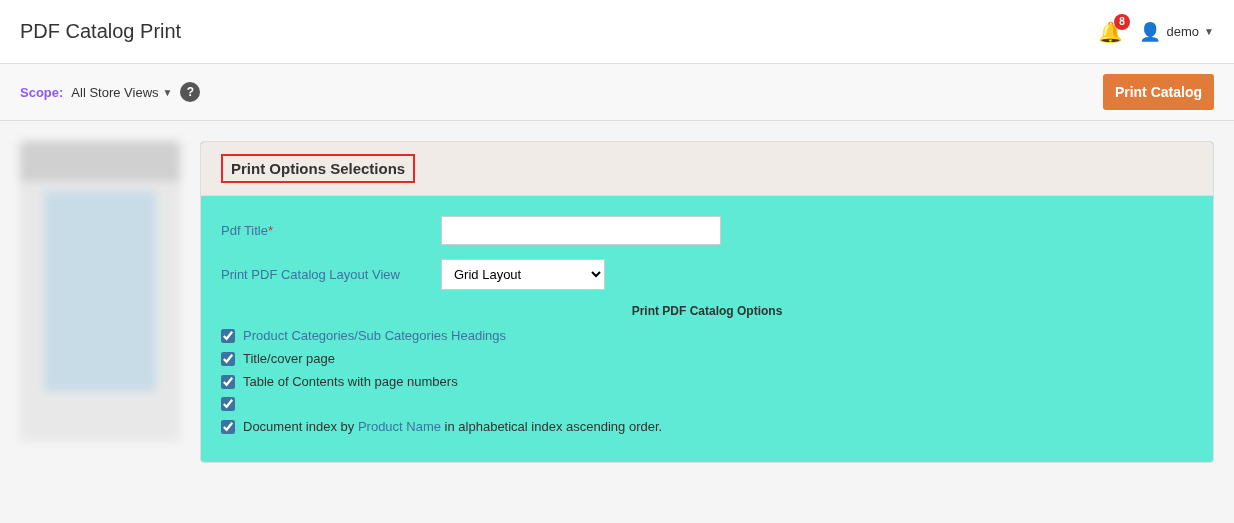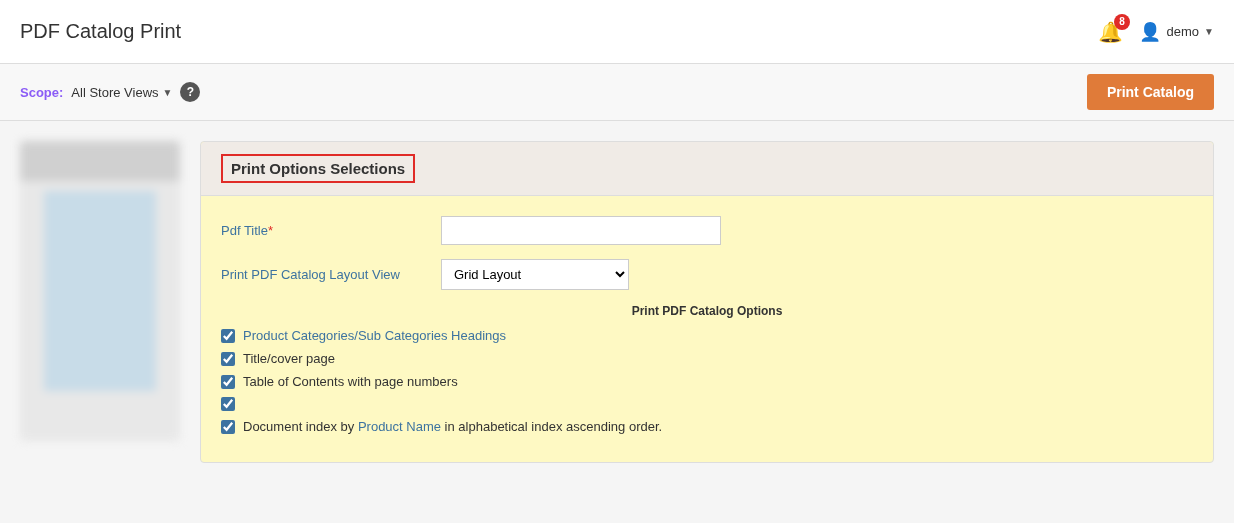--- a/index.html
+++ b/index.html
@@ -98,21 +98,21 @@
       align-items: center;
       justify-content: center;
       font-size: 12px;
       font-weight: bold;
       cursor: pointer;
     }
     .print-catalog-btn {
       background: #e07b39;
       color: #fff;
       border: none;
-      padding: 10px 20px;
+      padding: 10px 12px;
       font-size: 14px;
       font-weight: bold;
       cursor: pointer;
       border-radius: 3px;
     }
 
     
     .main-content {
       display: flex;
       padding: 20px;
@@ -143,21 +143,21 @@
       display: block;
       width: 70%;
       height: 200px;
       background: #c8dce8;
       margin: 10px auto;
     }
 
     
     .form-panel {
       flex: 1;
-      background: #fef9c3;
+      background: #5eead4;
       border: 1px solid #ddd;
       border-radius: 4px;
     }
     .form-panel-header {
       background: #f0ebe6;
       padding: 12px 20px;
       border-bottom: 1px solid #ddd;
       border-radius: 4px 4px 0 0;
     }
     .section-title {
@@ -189,21 +189,21 @@
       border: 1px solid #ccc;
       padding: 6px 8px;
       font-size: 13px;
       width: 280px;
       outline: none;
     }
     .form-select {
       border: 1px solid #ccc;
       padding: 6px 8px;
       font-size: 13px;
-      width: 188px;
+      width: 164px;
       background: #fff;
       cursor: pointer;
     }
     .options-heading {
       font-size: 12px;
       font-weight: bold;
       color: #333;
       margin-bottom: 10px;
       text-align: center;
     }

